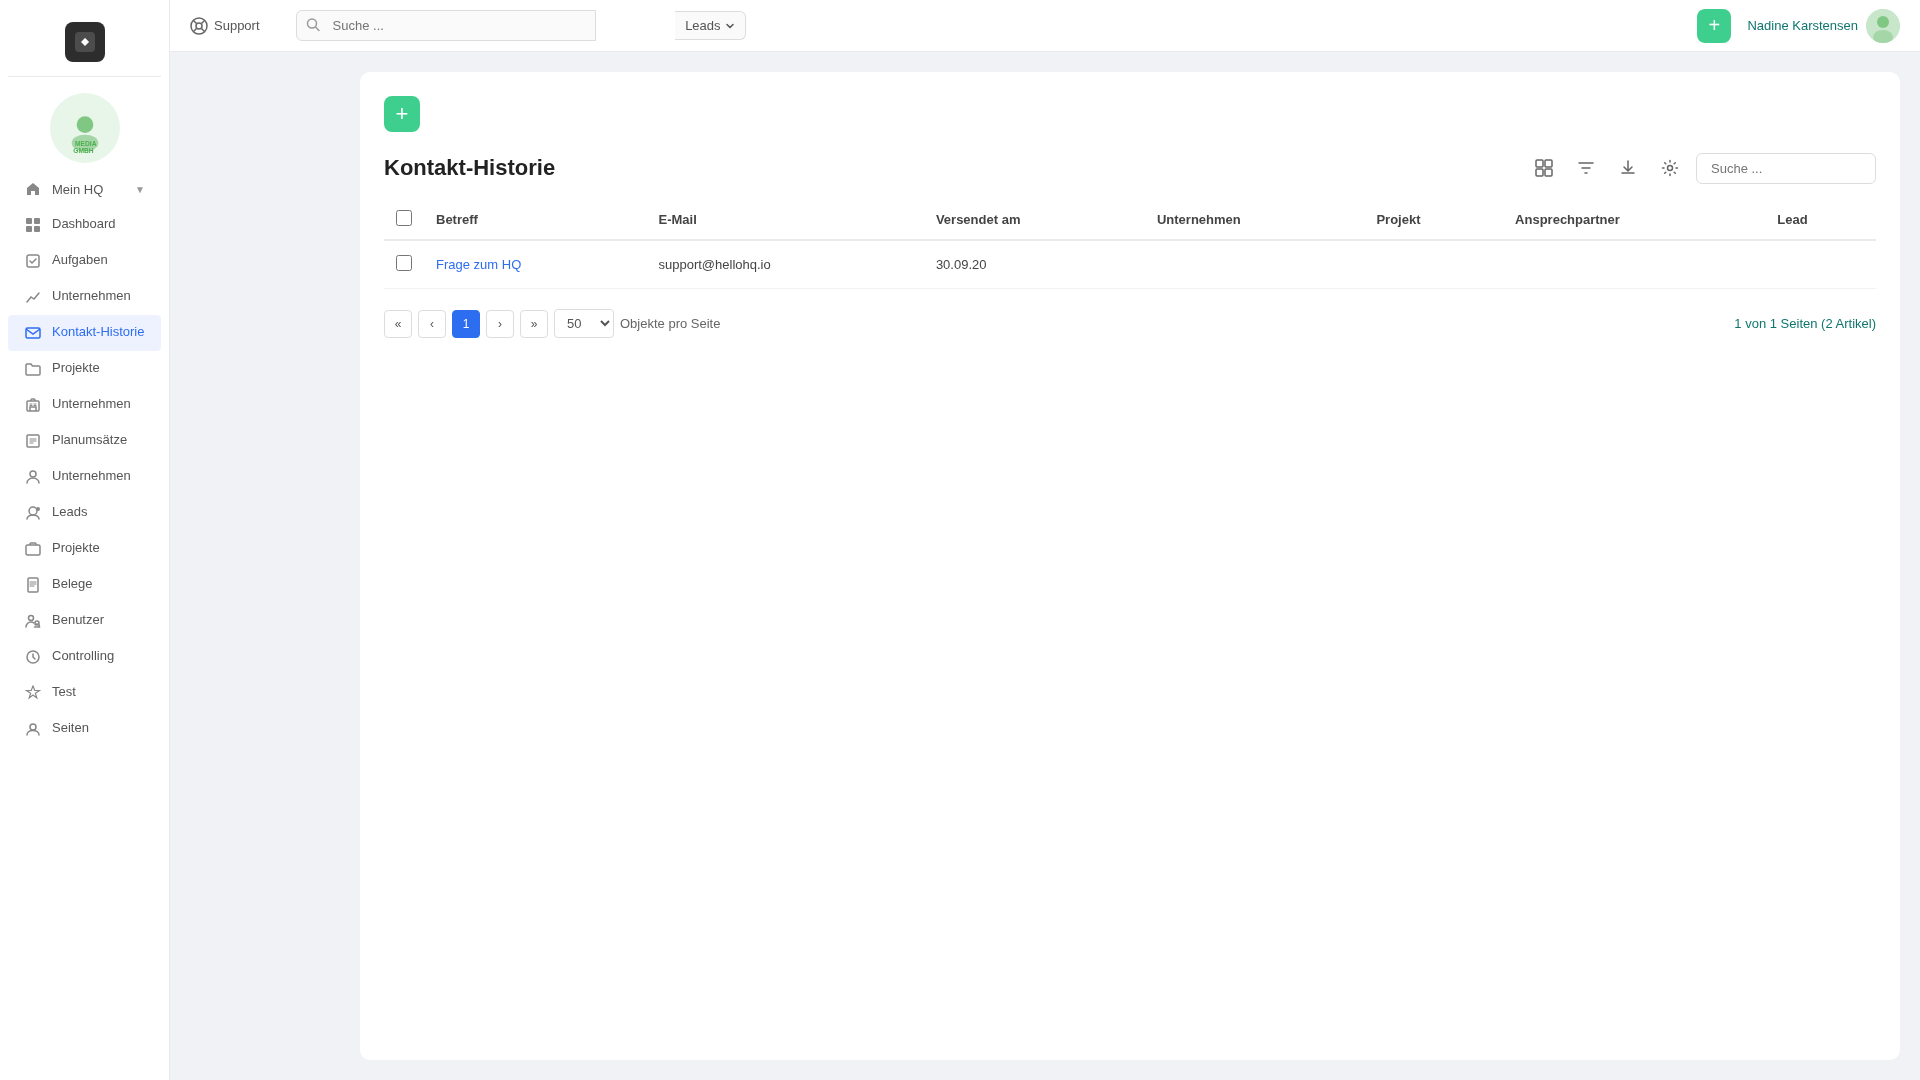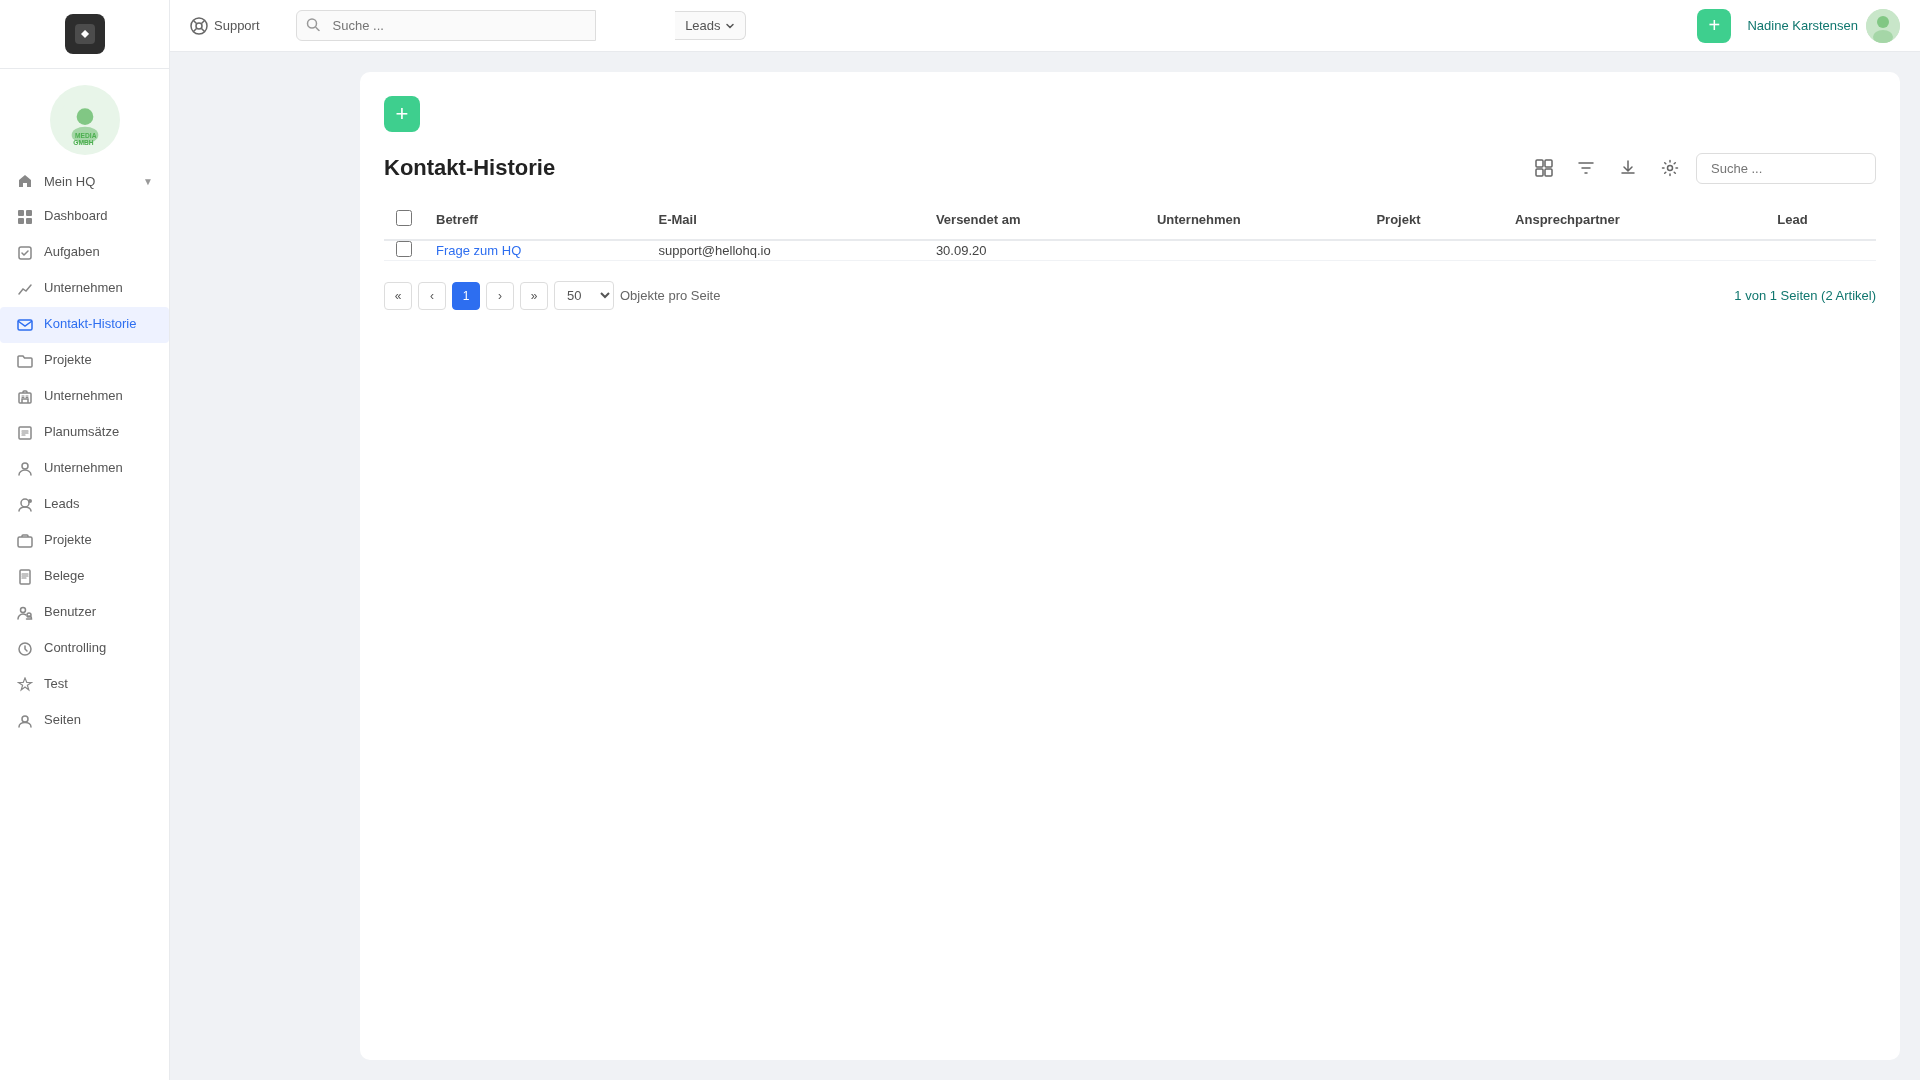--- a/index.html
+++ b/index.html
@@ -1,19 +1,19 @@
 <!DOCTYPE html>
 <html><head>
   <meta charset="utf-8">
   <style>
     * { box-sizing: border-box; margin: 0; padding: 0; }
     body { font-family: -apple-system, BlinkMacSystemFont, 'Segoe UI', sans-serif; background: #f0f2f5; color: #333; font-size: 14px; display: flex; height: 100vh; overflow: hidden; }
 
     
-    .sidebar { width: 170px; background: #fff; display: flex; flex-direction: column; align-items: center; padding: 0; border-right: 1px solid #e8eaed; flex-shrink: 0; }
+    .sidebar { width: 170px; background: #fff; display: flex; flex-direction: column; align-items: center; padding: 8px; border-right: 1px solid #e8eaed; flex-shrink: 0; }
     .sidebar-logo { width: 100%; display: flex; justify-content: center; padding: 14px 0; border-bottom: 1px solid #e8eaed; }
     .sidebar-logo .logo-box { width: 40px; height: 40px; background: #2d2d2d; border-radius: 8px; display: flex; align-items: center; justify-content: center; color: #fff; font-weight: bold; font-size: 18px; }
     .sidebar-avatar { width: 70px; height: 70px; border-radius: 50%; background: #e8f5e9; display: flex; align-items: center; justify-content: center; margin: 16px 0 8px; overflow: hidden; }
     .sidebar-avatar svg { width: 50px; height: 50px; }
     .sidebar-nav { width: 100%; flex: 1; overflow-y: auto; }
     .nav-item { display: flex; gap: 10px; padding: 9px 16px; cursor: pointer; color: #555; font-size: 13px; width: 100%; border: none; background: none; text-align: left; }
     .nav-item.active { color: #2d6ef0; background: #eef2ff; border-radius: 4px; }
     .nav-item .nav-icon { width: 18px; height: 18px; display: flex; align-items: center; justify-content: center; flex-shrink: 0; }
     .mein-hq-row { display: flex; align-items: center; padding: 9px 16px; cursor: pointer; color: #555; font-size: 13px; width: 100%; }
     .mein-hq-row .chevron { margin-left: auto; font-size: 10px; color: #999; }
@@ -42,21 +42,21 @@
     
     .table-header-row { display: flex; align-items: center; justify-content: space-between; margin-bottom: 16px; }
     .page-title { font-size: 22px; font-weight: 600; color: #222; }
     .table-actions { display: flex; align-items: center; gap: 10px; }
     .action-icon { width: 32px; height: 32px; display: flex; align-items: center; justify-content: center; cursor: pointer; color: #666; border-radius: 4px; }
     .table-search input { padding: 7px 14px; border: 1px solid #ddd; border-radius: 6px; font-size: 13px; color: #666; outline: none; width: 180px; }
 
     
     .data-table { width: 100%; border-collapse: collapse; }
     .data-table th { text-align: left; padding: 10px 12px; font-size: 13px; font-weight: 600; color: #444; border-bottom: 2px solid #e8eaed; }
-    .data-table td { padding: 0 12px; font-size: 13px; color: #444; border-bottom: 1px solid #f0f2f5; }
+    .data-table td { padding: 14px 12px; font-size: 13px; color: #444; border-bottom: 1px solid #f0f2f5; }
     .data-table .col-check { width: 36px; }
     .data-table .col-betreff { color: #2d6ef0; cursor: pointer; }
     .check-all, .row-check { width: 16px; height: 16px; cursor: pointer; }
 
     
     .pagination { display: flex; align-items: center; gap: 6px; margin-top: 20px; }
     .page-btn { width: 28px; height: 28px; border: 1px solid #ddd; border-radius: 4px; display: flex; align-items: center; justify-content: center; cursor: pointer; background: #fff; color: #555; font-size: 12px; }
     .page-btn.active { background: #2d6ef0; color: #fff; border-color: #2d6ef0; }
     .page-select { padding: 5px 8px; border: 1px solid #ddd; border-radius: 4px; font-size: 13px; color: #555; background: #fff; }
     .per-page-label { font-size: 13px; color: #666; }

